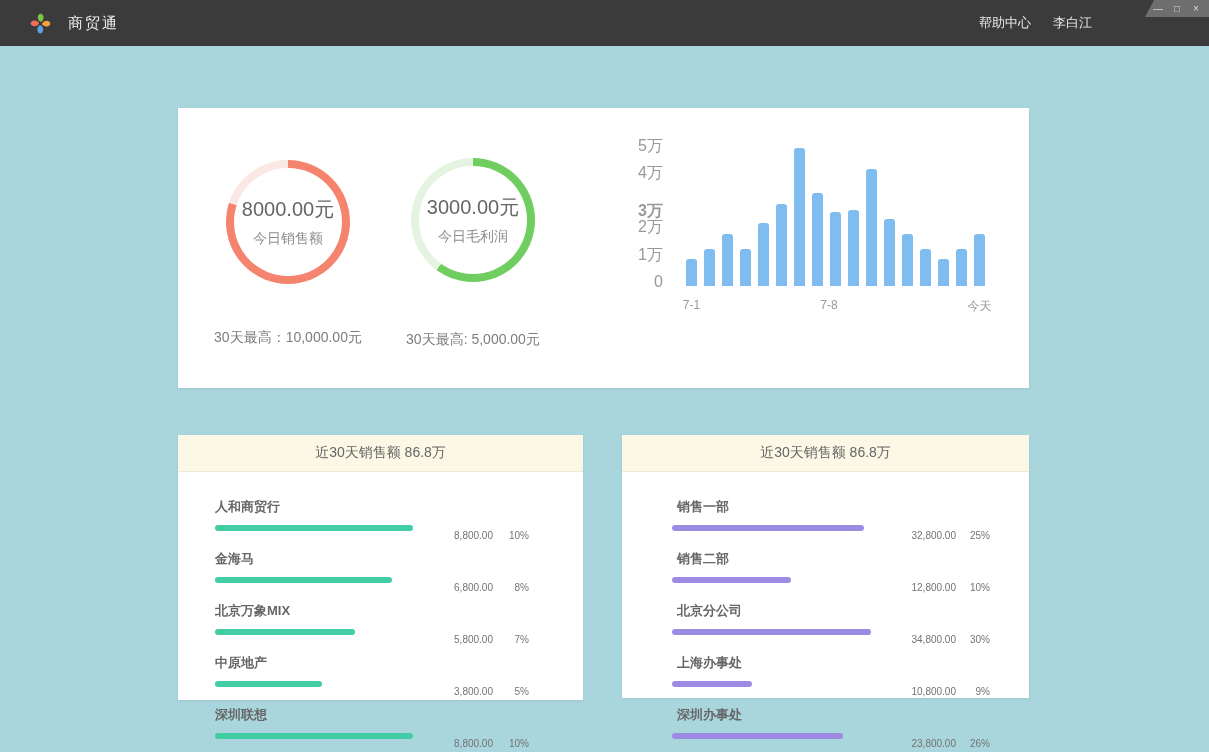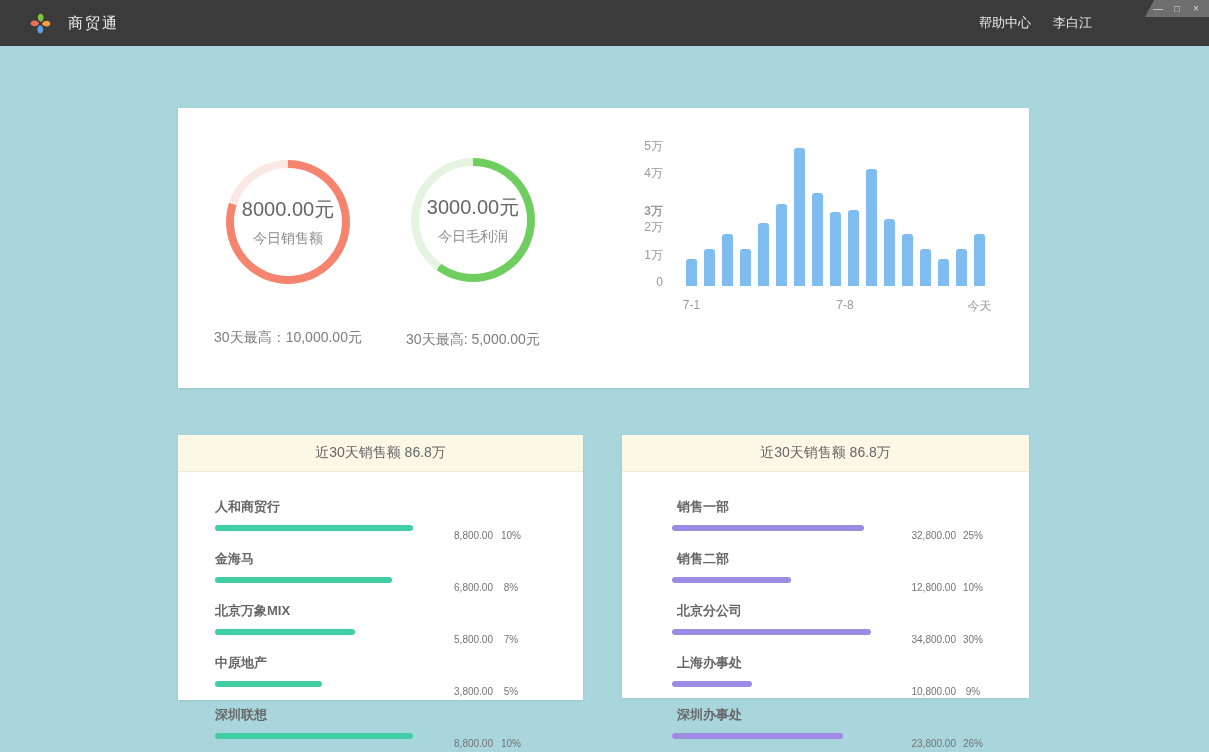--- a/index.html
+++ b/index.html
@@ -47,21 +47,21 @@
     position:absolute; left:8px; top:8px; width:108px; height:108px;
     border-radius:50%; background:#fff;
     display:flex; flex-direction:column; align-items:center; justify-content:center; gap:7px;
   }
   .donut-value { font-size:20px; color:#666; }
   .donut-label { font-size:14px; color:#8C8C8C; }
   .footnote { position:absolute; width:220px; text-align:center; font-size:14px; color:#7D7D7D; }
   #footnote-sales  { left:0;     top:221px; }
   #footnote-profit { left:185px; top:223px; }
   
-  .ytick { position:absolute; left:430px; width:55px; text-align:right; font-size:12px; color:#999; line-height:14px; }
+  .ytick { position:absolute; left:430px; width:55px; text-align:right; font-size:16px; color:#999; line-height:14px; }
   #bars {
     position:absolute; left:508px; bottom:102px; height:145px;
     display:flex; align-items:flex-end; gap:7px;
   }
   .bar { width:11px; border-radius:3px 3px 0 0; flex:none; }
   .xtick { position:absolute; top:190px; transform:translateX(-50%); font-size:12px; color:#999; white-space:nowrap; }
   .chart-title { position:absolute; left:508px; top:221px; width:318px; text-align:center; font-size:14px; color:#666; }
   
   .rank-header {
     height:37px; background:#FCF8E6; border-bottom:1px solid #F0EAD2;
@@ -74,21 +74,21 @@
   .rank-row { display:flex; margin-bottom:8px; min-height:30px; }
   .row-main { display:flex; flex-direction:column; flex:none;font-weight:bold; }
   .row-label { font-size:13px; color:#666; margin-bottom:9px; white-space:nowrap; }
   #departments-card .row-label { margin-left:5px; }
   .row-bar { height:6px; border-radius:3px; }
   .row-right {
     margin-left:auto; display:flex; align-items:flex-end;
     font-size:10px; color:#737373; padding-bottom:1px;
   }
   .row-value { text-align:right; }
-  .row-percent { width:36px; text-align:center;margin-top:32px; }
+  .row-percent { width:36px; text-align:right;margin-top:32px; }
   #departments-card .row-percent { width:34px; }
 </style>
 </head>
 <body>
 
 <div id="app">
 
   <div class="titlebar">
     <svg class="logo" viewBox="0 0 26 26">
       <g>
@@ -150,21 +150,21 @@
         <div class="bar" style="height: 117px; background: rgb(127, 188, 239);"></div>
         <div class="bar" style="height: 67px; background: rgb(127, 188, 239);"></div>
         <div class="bar" style="height: 52px; background: rgb(127, 188, 239);"></div>
         <div class="bar" style="height: 37px; background: rgb(127, 188, 239);"></div>
         <div class="bar" style="height: 27px; background: rgb(127, 188, 239);"></div>
         <div class="bar" style="height: 37px; background: rgb(127, 188, 239);"></div>
         <div class="bar" style="height: 52px; background: rgb(127, 188, 239);"></div>
       </div>
     <div id="xticks">
         <div class="xtick" style="left: 513.5px;">7-1</div>
-        <div class="xtick" style="left: 667px;">7-8</div>
+        <div class="xtick" style="left: 651px;">7-8</div>
         <div class="xtick" style="left: 801.5px;">今天</div>
       </div>
   </div>
 
   <div class="card" id="customers-card">
     <div class="rank-header">近30天销售额 86.8万</div>
     <div class="rank-body">
         <div class="rank-row">
           <div class="row-main">
             <div class="row-label">人和商贸行</div>

